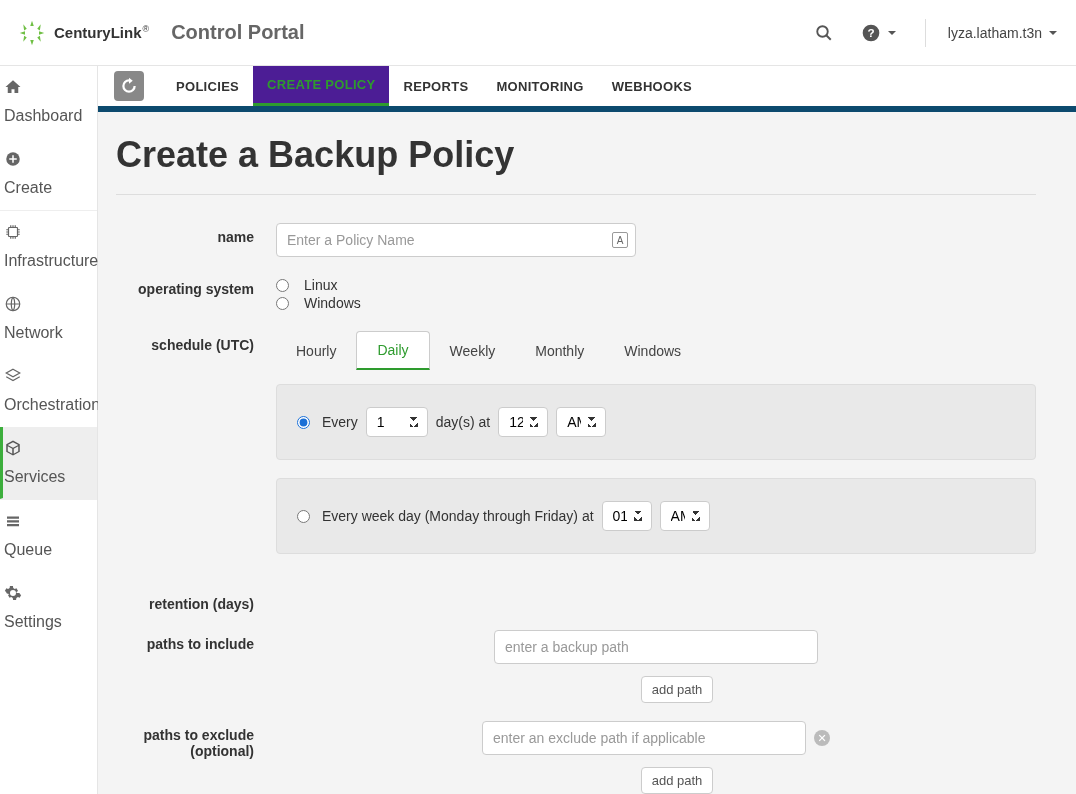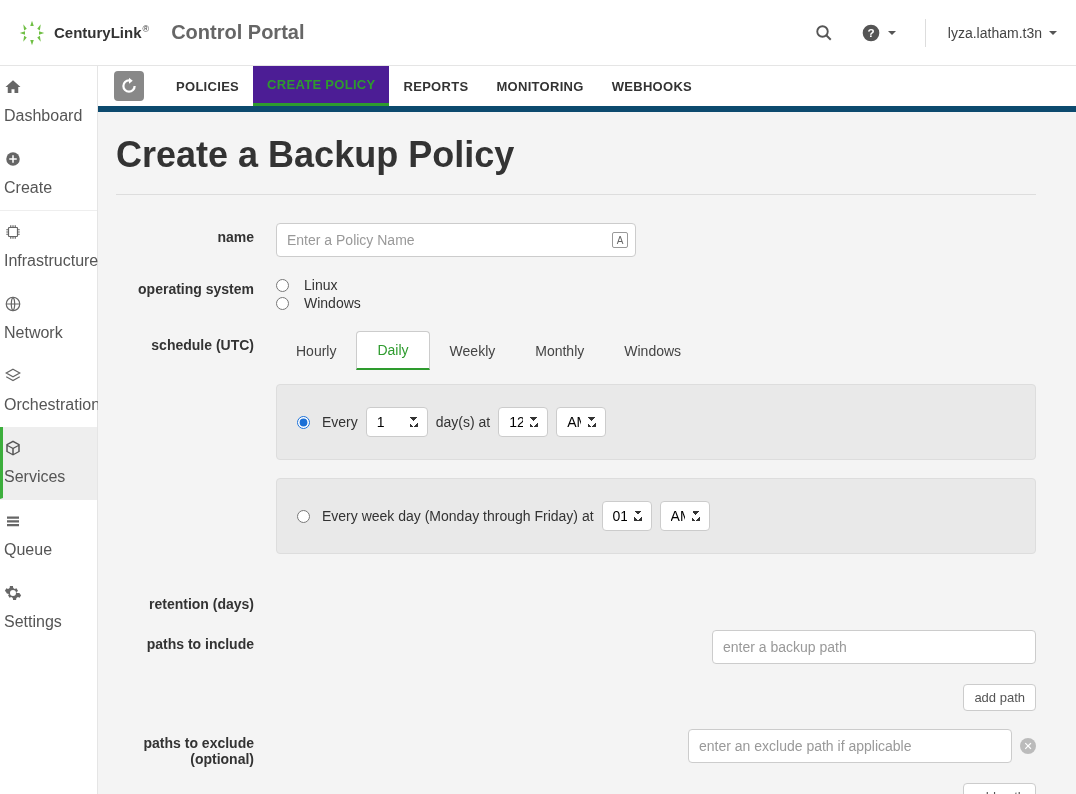--- a/index.html
+++ b/index.html
@@ -178,21 +178,21 @@
     background-position: calc(100% - 13px) calc(50% - 3px),
                           calc(100% - 9px)  calc(50% - 3px),
                           calc(100% - 13px) calc(50% + 3px),
                           calc(100% - 9px)  calc(50% + 3px);
     background-size: 4px 4px;
     background-repeat: no-repeat;
   }
   .sel.w60 { width:62px; }
   .sel.w70 { width:50px; }
 
-  .path-block { display:flex; flex-direction:column; gap:20px; align-items:flex-end; }
+  .path-block { display:flex; flex-direction:column; gap:12px; align-items:center; }
   .path-input { width:324px; }
   .btn-small {
     border:1px solid #ccc; background:#fff; color:#555;
     padding:5px 10px; border-radius:4px; font-size:13px;
     cursor:pointer;
     margin-left:42px;
   }
   .exclude-row { display:flex; align-items:center; gap:8px; }
   .remove-circle {
     width:16px; height:16px; border-radius:50%;

